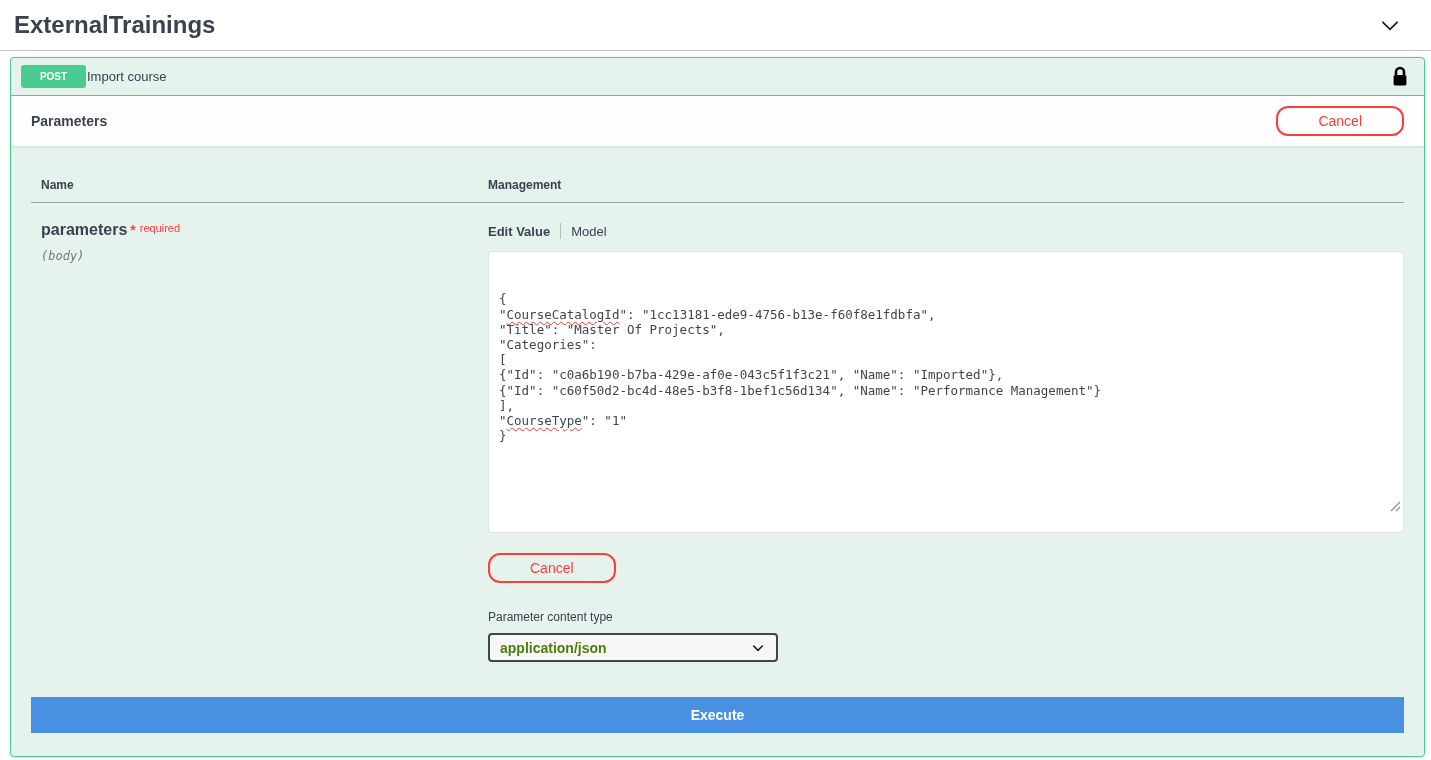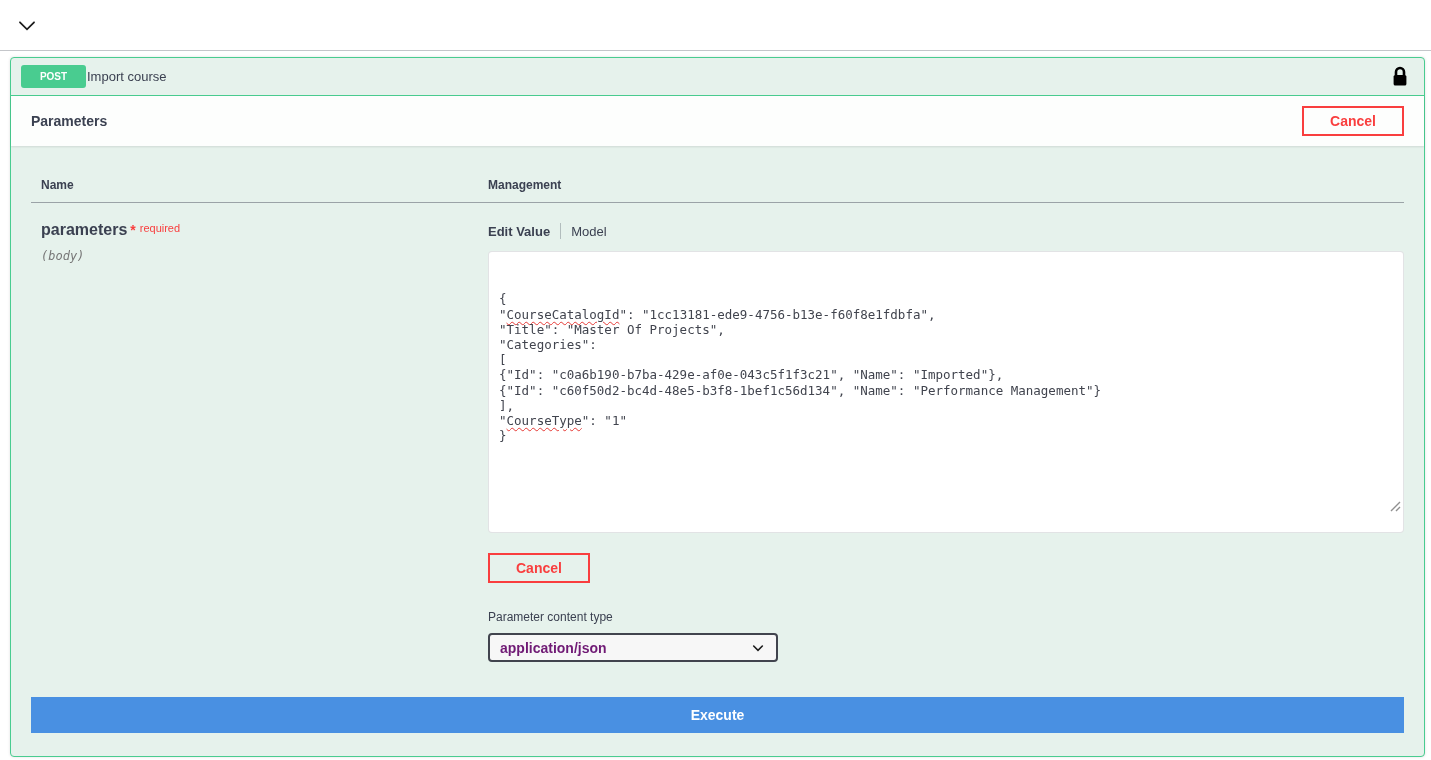--- a/index.html
+++ b/index.html
@@ -86,26 +86,26 @@
     background: rgba(255,255,255,.9);
     padding: 10px 20px;
     min-height: 49px;
     box-shadow: 0 1px 2px rgba(0,0,0,.1);
   }
   .section-title { font-size: 14px; font-weight: bold; color: #3b4151; }
 
   .btn-cancel {
     background: transparent;
     border: 2px solid #f93e3e;
-    border-radius: 0;
+    border-radius: 12px;
     color: #f93e3e;
     font-family: "Liberation Sans", sans-serif;
-    font-weight: bold;
+    font-weight: normal;
     font-size: 14px;
-    padding: 5px 26px;
+    padding: 5px 40px;
     cursor: pointer;
   }
 
   
   .table-container { padding: 20px 20px 15px 20px; }
   table.params { width: 100%; border-collapse: collapse; }
   table.params th {
     font-size: 12px;
     font-weight: bold;
     color: #3b4151;
@@ -177,21 +177,21 @@
     appearance: none;
     -webkit-appearance: none;
     width: 100%;
     height: 29px;
     background: #f7f7f7;
     border: 2px solid #41444e;
     border-radius: 4px;
     font-family: "Liberation Sans", sans-serif;
     font-weight: bold;
     font-size: 14px;
-    color: #701a75;
+    color: #4d7c0f;
     padding: 0 40px 0 10px;
     cursor: pointer;
   }
   .select-chevron {
     position: absolute;
     right: 12px;
     top: 7px;
     pointer-events: none;
   }
 
@@ -207,20 +207,21 @@
     font-family: "Liberation Sans", sans-serif;
     font-weight: bold;
     font-size: 14px;
     cursor: pointer;
   }
 </style>
 </head>
 <body>
 
 <div class="tag-header">
+  <h3 class="tag-title">ExternalTrainings</h3>
   <span class="tag-chevron">
     <svg width="26" height="26" viewBox="0 0 24 24" fill="none">
       <path d="M5.5 9.5 L12 16 L18.5 9.5" stroke="#1b1b1b" stroke-width="1.6" fill="none" stroke-linecap="round"></path>
     </svg>
   </span>
 </div>
 
 <div class="opblock">
 
   <div class="opblock-summary">

